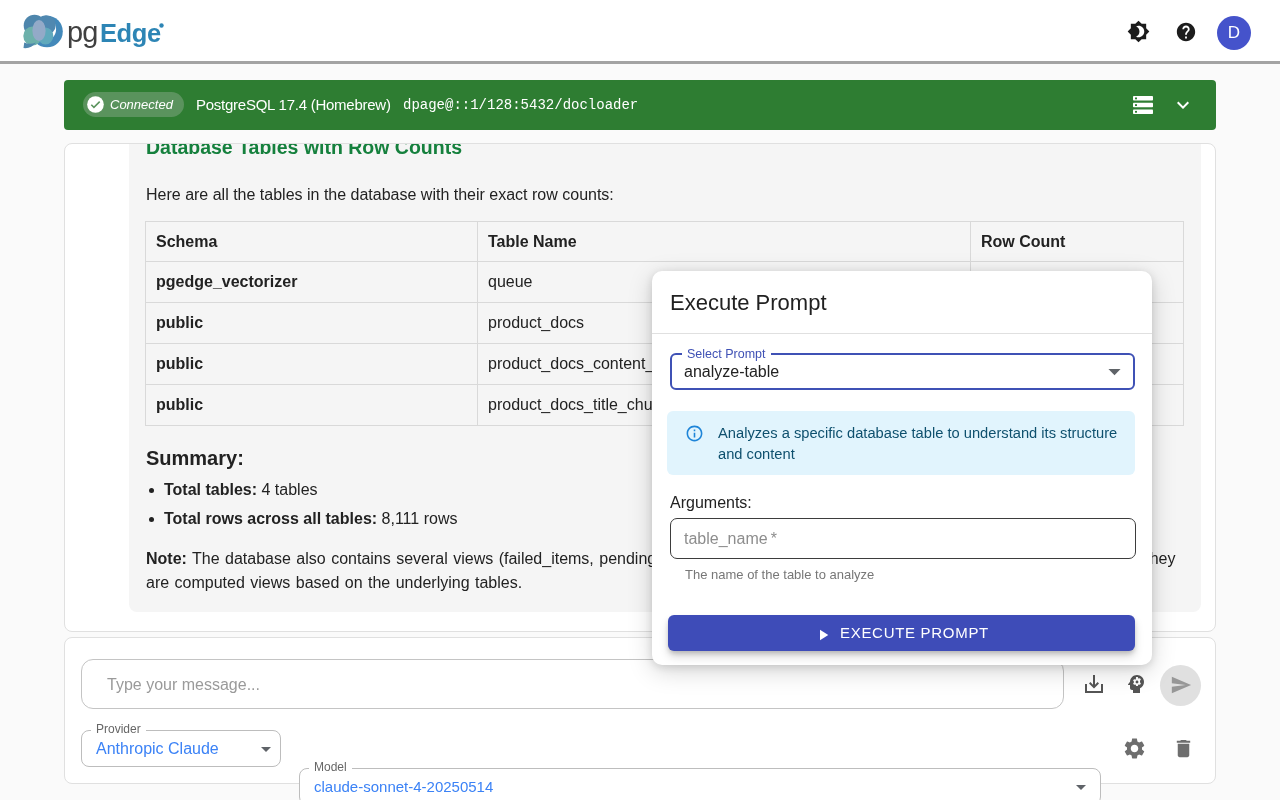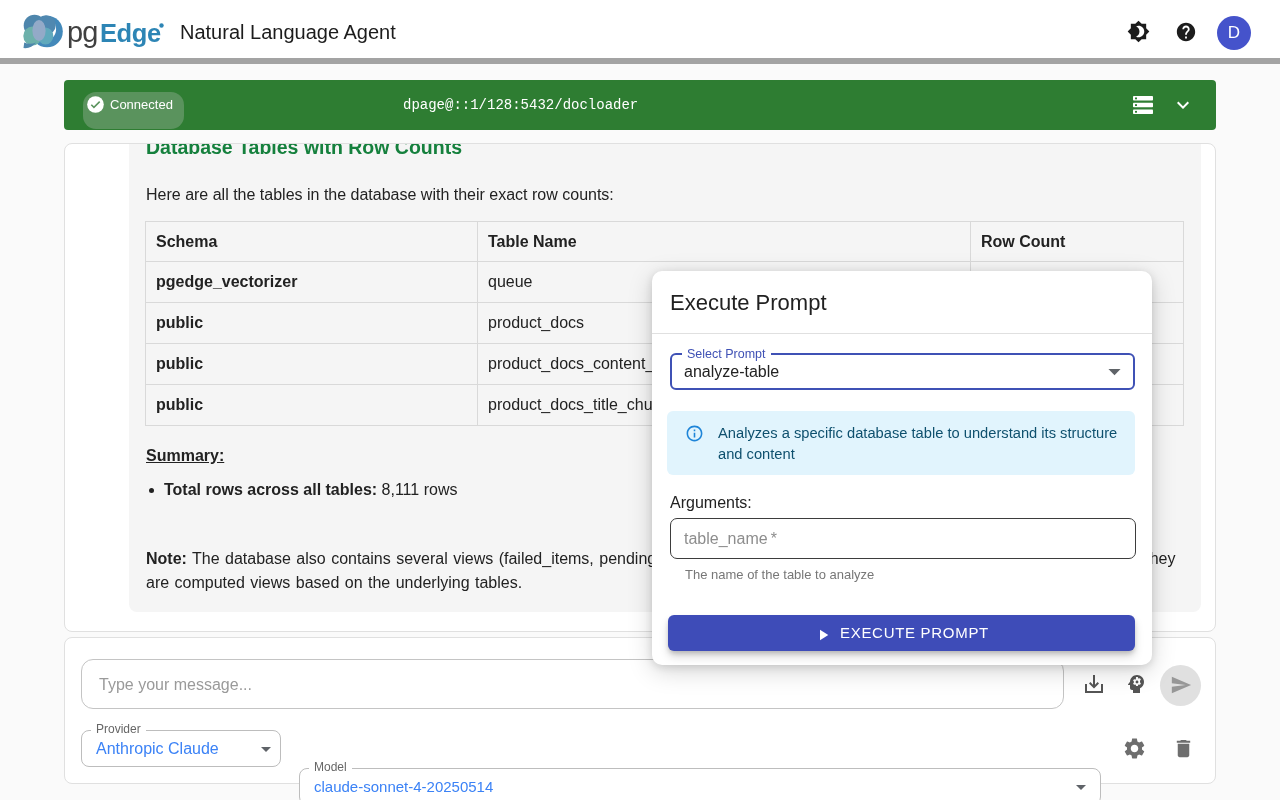--- a/index.html
+++ b/index.html
@@ -1,44 +1,44 @@
 <!DOCTYPE html>
 <html><head>
 <meta charset="utf-8">
 <style>
   * { margin:0; padding:0; box-sizing:border-box; }
   html,body { width:1280px; height:800px; overflow:hidden; }
   body { background:#fafafa; font-family:"Liberation Sans", sans-serif; position:relative; }
   .abs { position:absolute; }
 
   
-  #header { position:absolute; left:0; top:0; width:1280px; height:64px; background:#fff; border-bottom:6px solid #a3a3a3; }
+  #header { position:absolute; left:0; top:0; width:1280px; height:64px; background:#fff; border-bottom:3px solid #a3a3a3; }
   #title { position:absolute; left:180px; top:0; height:64px; line-height:64px; font-size:20px; color:#1c1c1c; }
 
   
   #statusbar { position:absolute; left:64px; top:80px; width:1152px; height:50px; background:#2e7d32; border-radius:4px; }
-  #chip { position:absolute; left:19px; top:12px; height:37px; border-radius:13px; background:#5a935d; color:#fff; font-size:13px; line-height:25px; padding:0 11px 0 3px; }
+  #chip { position:absolute; left:19px; top:12px; height:25px; border-radius:13px; background:#5a935d; color:#fff; font-size:13px; line-height:25px; padding:0 11px 0 3px;font-style:italic; }
   #chip svg { vertical-align:-5px; margin-right:5px; }
   #pgver { position:absolute; left:132px; top:0; height:50px; line-height:50px; color:#fff; font-size:15px; letter-spacing:-0.25px; }
   #connstr { position:absolute; left:339px; top:0; height:50px; line-height:50px; color:#fff; font-size:14px; font-family:"Liberation Mono", monospace; }
 
   
   #chat { position:absolute; left:64px; top:143px; width:1152px; height:489px; background:#fff; border:1px solid #e0e0e0; border-radius:8px; overflow:hidden; }
   #bubble { position:absolute; left:64px; top:-36px; width:1072px; height:504px; background:#f5f5f5; border-radius:8px; }
   h3.md { font-size:19.5px; font-weight:bold; color:#15803d; position:absolute; top:-8px; }
   p.md1 { position:absolute; top:42px; font-size:16px; color:#222; }
 
   
   #dbtable { position:absolute; top:77px; border-collapse:collapse; font-size:16px; color:#222; }
   #dbtable th, #dbtable td { border:1px solid #d9d9d9; text-align:left; font-weight:normal; padding:0 10px; height:40px; }
   #dbtable td { height:41px; }
   #dbtable th { font-weight:bold; }
   #dbtable td.b { font-weight:bold; }
 
-  #summary { position:absolute; top:303px; font-size:16px; color:#222; font-weight:bold;text-decoration:underline; }
+  #summary { position:absolute; top:303px; font-size:20px; color:#222; font-weight:bold; }
   ul.md { position:absolute; top:337px; font-size:16px; color:#222; list-style:none; }
   ul.md li { margin-bottom:11px; position:relative; }
   ul.md li:before { content:""; position:absolute; left:-15px; top:7px; width:5px; height:5px; border-radius:50%; background:#222; }
   #note { position:absolute; top:403px; width:1060px; font-size:16px; color:#222; line-height:23.5px; word-spacing:1px; white-space:nowrap; }
 
   
   #modal { position:absolute; z-index:10; left:652px; top:271px; width:500px; height:394px; background:#fff; border-radius:10px; box-shadow:0 6px 24px rgba(0,0,0,.17), 0 2px 8px rgba(0,0,0,.12); }
   #modal .title { position:absolute; left:18px; top:19px; font-size:22px; font-weight:500; color:#212121; }
   #modal .divider { position:absolute; left:0; top:62px; width:500px; height:1px; background:#e0e0e0; }
   #mselect { position:absolute; left:18px; top:82px; width:465px; height:37px; border:2px solid #3f51b5; border-radius:6px; }
@@ -51,21 +51,21 @@
   #args { position:absolute; left:18px; top:223px; font-size:16px; color:#222; }
   #mfield { position:absolute; left:18px; top:247px; width:466px; height:41px; border:1px solid #3d3d3d; border-radius:7px; }
   #mfield .ph { position:absolute; left:13px; top:0; height:39px; line-height:39px; font-size:16px; color:#8d8d8d; }
   #helper { position:absolute; left:33px; top:296px; font-size:13px; color:#777; }
   #execbtn { position:absolute; left:16px; top:344px; width:467px; height:36px; background:#3e4cb8; border-radius:6px; color:#fff; text-align:center; line-height:36px; font-size:15px; font-weight:500; letter-spacing:.7px; box-shadow:0 3px 5px -1px rgba(0,0,0,.2), 0 6px 10px rgba(0,0,0,.14); }
   #execbtn svg { vertical-align:-6px; margin-right:8px; }
 
   
   #inputbar { position:absolute; left:64px; top:637px; width:1152px; height:147px; background:#fff; border:1px solid #e0e0e0; border-radius:8px; }
   #msginput { position:absolute; left:16px; top:21px; width:983px; height:50px; border:1px solid #c4c4c4; border-radius:12px; }
-  #msginput .ph { position:absolute; left:17px; top:0; height:49px; line-height:49px; font-size:16px; color:#9a9a9a; }
+  #msginput .ph { position:absolute; left:25px; top:0; height:49px; line-height:49px; font-size:16px; color:#9a9a9a; }
   .obox { position:absolute; border:1px solid #bdbdbd; border-radius:8px; height:37px; background:#fff; }
   .obox .lab { position:absolute; left:9px; top:-9px; background:#fff; padding:0 5px; font-size:12px; color:#666; }
   .obox .val { position:absolute; left:14px; top:0; height:35px; line-height:35px; font-size:16px; color:#3b82f6; }
   #provider { left:16px; top:92px; width:200px;padding-left:25px; }
   #model { left:234px; top:92px; width:802px;margin-top:38px; }
   #sendbtn { position:absolute; left:1095px; top:27px; width:41px; height:41px; border-radius:50%; background:#e0e0e0; }
 </style>
 </head>
 <body>
 
@@ -76,35 +76,35 @@
     <ellipse cx="11.5" cy="12.5" rx="10.8" ry="10.8" fill="#4e86ac"></ellipse>
     <circle cx="23" cy="12" r="9.8" fill="#5088b0"></circle>
     <ellipse cx="9.5" cy="23" rx="9.2" ry="9.6" fill="#6db1ab"></ellipse>
     <ellipse cx="22.5" cy="23" rx="7.8" ry="8.6" fill="#60a9bc"></ellipse>
     <ellipse cx="16" cy="17.5" rx="6.6" ry="10.5" fill="#93aac8"></ellipse>
     <path d="M 1.2 29.5 Q 7 32 13 29.5 Q 8 36 0.5 35 Z" fill="#4e86ac"></path>
     <text x="44" y="29" font-size="29" letter-spacing="-1" fill="#404040" font-family="Liberation Sans">pg</text>
     <text x="77" y="29" font-size="25.5" font-weight="bold" letter-spacing="-0.4" fill="#2d85b5" font-family="Liberation Sans">Edge</text>
     <circle cx="138.5" cy="12.5" r="2.2" fill="#2d85b5"></circle>
   </svg>
-  <div id="title">Natural Language Agent</div>
   <svg class="abs" style="left:1127px;top:20px" width="23" height="23" viewBox="0 0 24 24" fill="#1c1c1c">
       <path d="M20 8.69V4h-4.69L12 .69 8.69 4H4v4.69L.69 12 4 15.31V20h4.69L12 23.31 15.31 20H20v-4.69L23.31 12 20 8.69zM12 18c-.89 0-1.74-.2-2.5-.55C11.56 16.5 13 14.42 13 12s-1.44-4.5-3.5-5.45C10.26 6.2 11.11 6 12 6c3.31 0 6 2.69 6 6s-2.69 6-6 6z"></path>
     </svg>
   <svg class="abs" style="left:1175px;top:21px" width="22" height="22" viewBox="0 0 24 24" fill="#1c1c1c">
       <path d="M12 2C6.48 2 2 6.48 2 12s4.48 10 10 10 10-4.48 10-10S17.52 2 12 2zm1 17h-2v-2h2v2zm2.07-7.75l-.9.92C13.45 12.9 13 13.5 13 15h-2v-.5c0-1.1.45-2.1 1.17-2.83l1.24-1.26c.37-.36.59-.86.59-1.41 0-1.1-.9-2-2-2s-2 .9-2 2H8c0-2.21 1.79-4 4-4s4 1.79 4 4c0 .88-.36 1.68-.93 2.25z"></path>
     </svg>
   <div class="abs" style="left:1217px;top:16px;width:34px;height:34px;border-radius:50%;background:#4553cb;color:#fff;text-align:center;line-height:34px;font-size:17px;">D</div>
 </div>
 
 <div id="statusbar">
   <div id="chip"><svg width="19" height="19" viewBox="0 0 24 24">
         <circle cx="12" cy="12" r="10.5" fill="#fff"></circle>
         <path d="M10 14.17l-2.59-2.58L6 13l4 4 8-8-1.41-1.42z" fill="#5a935d"></path>
       </svg>Connected</div>
+  <div id="pgver">PostgreSQL 17.4 (Homebrew)</div>
   <div id="connstr">dpage@::1/128:5432/docloader</div>
   <svg class="abs" style="left:1069px;top:16px" width="20" height="18" viewBox="0 0 20 18" fill="#fff">
     <rect x="0" y="0" width="20" height="4.6" rx="0.8"></rect>
       <rect x="0" y="6.7" width="20" height="4.6" rx="0.8"></rect>
       <rect x="0" y="13.4" width="20" height="4.6" rx="0.8"></rect>
     <rect x="2" y="1.5" width="2" height="1.8" fill="#2e7d32"></rect>
       <rect x="2" y="8.2" width="2" height="1.8" fill="#2e7d32"></rect>
       <rect x="2" y="14.9" width="2" height="1.8" fill="#2e7d32"></rect>
   </svg>
   <svg class="abs" style="left:1107px;top:13px" width="24" height="24" viewBox="0 0 24 24" fill="#fff">
@@ -140,20 +140,21 @@
         </tr>
     <tr>
           <td class="b">public</td>
           <td>product_docs_title_chunks</td>
           <td>4,050</td>
         </tr>
   </tbody>
     </table>
   <div id="summary" style="left:81px;">Summary:</div>
   <ul class="md" style="left:99px;">
+    <li><b>Total tables:</b> 4 tables</li>
     <li><b>Total rows across all tables:</b> 8,111 rows</li>
   </ul>
   <div id="note" style="left:81px;">
     <b>Note:</b> The database also contains several views (failed_items, pending_items, processing_errors, queue_stats) that are excluded because they<br>
     are computed views based on the underlying tables.
   </div>
 </div>
 
 <div id="modal">
   <div class="title">Execute Prompt</div>

